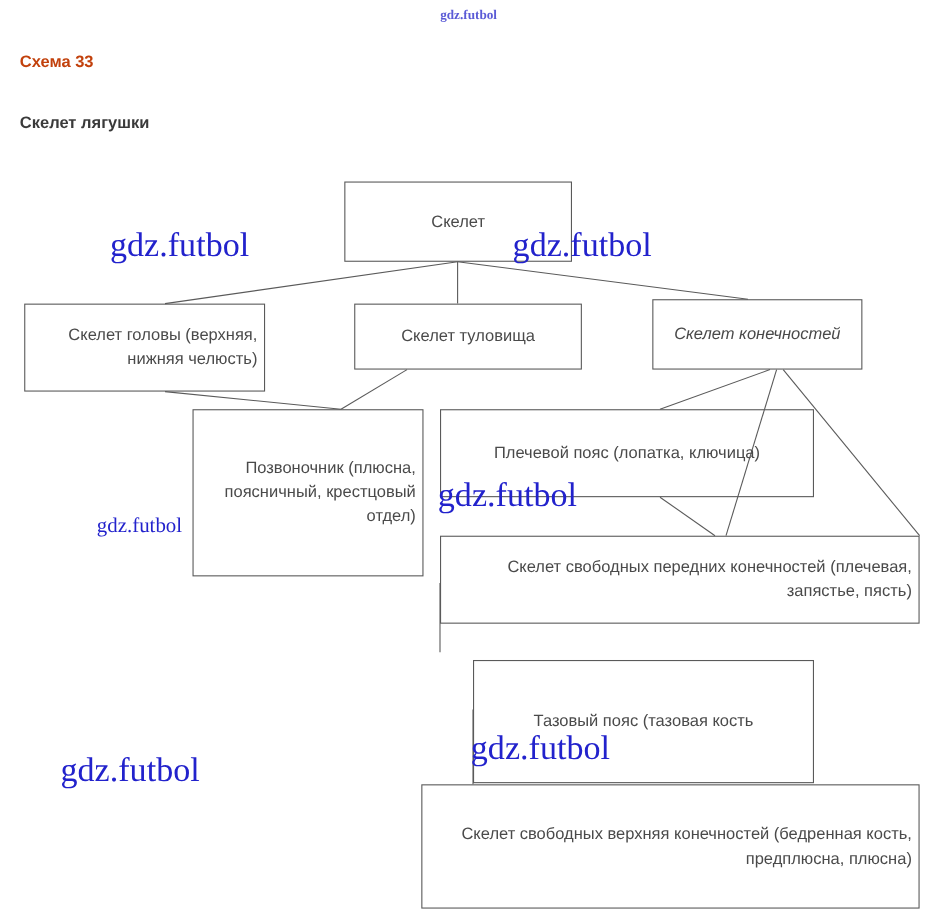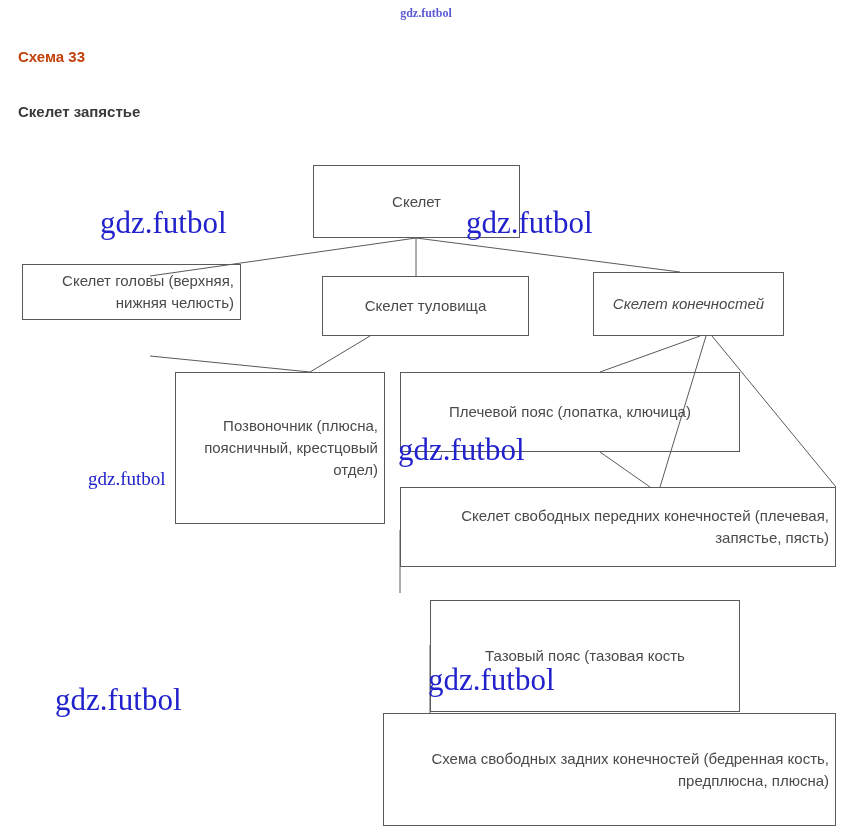--- a/index.html
+++ b/index.html
@@ -76,46 +76,46 @@
   }
 </style>
 </head>
 <body>
 
 <div id="page">
 
   <div class="wm-top">gdz.futbol</div>
 
   <div class="title">Схема 33</div>
-  <div class="subtitle">Скелет запястье</div>
+  <div class="subtitle">Скелет лягушки</div>
 
   <svg class="links" id="links-svg">
       <line x1="416" y1="238" x2="150" y2="276"></line>
       <line x1="416" y1="238" x2="416" y2="276"></line>
       <line x1="416" y1="238" x2="680" y2="272"></line>
       <line x1="150" y1="356" x2="310" y2="372"></line>
       <line x1="370" y1="336" x2="310" y2="372"></line>
       <line x1="700" y1="336" x2="600" y2="372"></line>
       <line x1="706" y1="336" x2="660" y2="487"></line>
       <line x1="712" y1="336" x2="836" y2="487"></line>
       <line x1="600" y1="452" x2="650" y2="487"></line>
       <line x1="400" y1="530" x2="400" y2="593"></line>
       <line x1="430" y1="645" x2="430" y2="713"></line>
     </svg>
 
   <div id="nodes-layer">
       <div class="node" style="left: 313px; top: 165px; width: 207px; height: 73px;">Скелет</div>
-      <div class="node" style="left: 22px; top: 264px; width: 219px; height: 56px;">Скелет головы (верхняя, нижняя челюсть)</div>
+      <div class="node" style="left: 22px; top: 276px; width: 219px; height: 80px;">Скелет головы (верхняя, нижняя челюсть)</div>
       <div class="node" style="left: 322px; top: 276px; width: 207px; height: 60px;">Скелет туловища</div>
       <div class="node" style="left: 593px; top: 272px; width: 191px; height: 64px; font-style: italic;">Скелет конечностей</div>
       <div class="node" style="left: 175px; top: 372px; width: 210px; height: 152px;">Позвоночник (плюсна, поясничный, крестцовый отдел)</div>
       <div class="node" style="left: 400px; top: 372px; width: 340px; height: 80px;">Плечевой пояс (лопатка, ключица)</div>
       <div class="node" style="left: 400px; top: 487px; width: 436px; height: 80px;">Скелет свободных передних конечностей (плечевая, запястье, пясть)</div>
       <div class="node" style="left: 430px; top: 600px; width: 310px; height: 112px;">Тазовый пояс (тазовая кость</div>
-      <div class="node" style="left: 383px; top: 713px; width: 453px; height: 113px;">Схема свободных задних конечностей (бедренная кость, предплюсна, плюсна)</div>
+      <div class="node" style="left: 383px; top: 713px; width: 453px; height: 113px;">Скелет свободных верхняя конечностей (бедренная кость, предплюсна, плюсна)</div>
     </div>
 
   <div id="wm-layer">
       <div class="wm" style="left: 100px; top: 205px; font-size: 31px;">gdz.futbol</div>
       <div class="wm" style="left: 466px; top: 205px; font-size: 31px;">gdz.futbol</div>
       <div class="wm" style="left: 398px; top: 432px; font-size: 31px;">gdz.futbol</div>
       <div class="wm" style="left: 88px; top: 468px; font-size: 19px;">gdz.futbol</div>
       <div class="wm" style="left: 428px; top: 662px; font-size: 31px;">gdz.futbol</div>
       <div class="wm" style="left: 55px; top: 682px; font-size: 31px;">gdz.futbol</div>
     </div>

